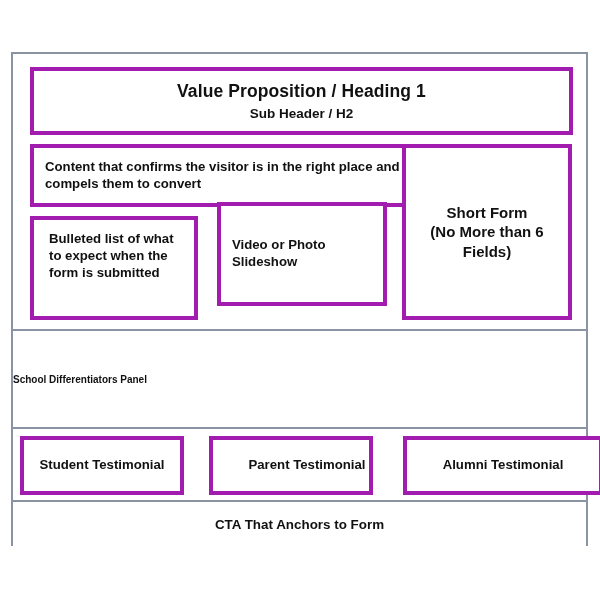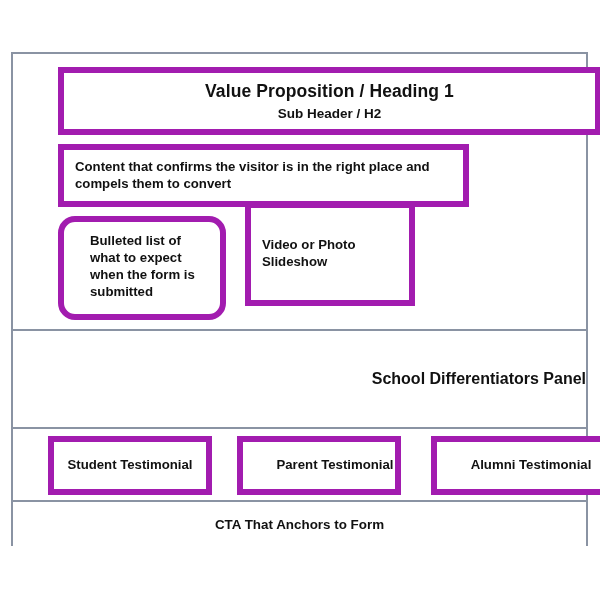--- a/index.html
+++ b/index.html
@@ -24,46 +24,44 @@
     height: 494px;
     box-sizing: border-box;
     border: 2px solid #8a93a3;
     background: #ffffff;
   }
 
   
   .box {
     position: absolute;
     box-sizing: border-box;
-    border: 6px solid #a21caf;
+    border: 4px solid #a21caf;
     background: #ffffff;
     display: flex;
     font-weight: bold;
     color: #111111;
     line-height: 1.28;
-    margin-left: 28px;
   }
   .box.center {
     align-items: center;
     justify-content: center;
     text-align: center;
   }
   .box.left {
     align-items: center;
     justify-content: flex-start;
     text-align: left;
     padding-left: 11px;
     padding-right: 9px;
   }
   .box.topleft {
     align-items: flex-start;
     justify-content: flex-start;
     text-align: left;
-    padding: 11px 9px 0 26px;
-    border-radius: 17px;
+    padding: 11px 9px 0 15px;
   }
 
   
   .band {
     position: absolute;
     left: 0;
     box-sizing: border-box;
     background: #ffffff;
   }
 
@@ -123,22 +121,22 @@
 
   
   #differentiators-band {
     top: 275px;
     width: 100%;
     height: 100px;
     border-top: 2px solid #8a93a3;
     border-bottom: 2px solid #8a93a3;
     display: flex;
     align-items: center;
-    justify-content: flex-end;
-    font-size: 16px;
+    justify-content: flex-start;
+    font-size: 10px;
     font-weight: bold;
     text-align: center;
   }
 
   
   #testimonials-band {
     top: 375px;
     width: 100%;
     height: 73px;
     border-bottom: 2px solid #8a93a3;
@@ -180,20 +178,25 @@
   </div>
 
   <div class="box topleft" id="hero-bullets">
     <div>Bulleted list of what to expect when the form is submitted</div>
   </div>
 
   <div class="box left" id="hero-media">
     <div>Video or Photo Slideshow</div>
   </div>
 
+  <div class="box center" id="hero-form">
+    <div>Short Form</div>
+    <div>(No More than 6</div>
+    <div>Fields)</div>
+  </div>
 
   <div class="band" id="differentiators-band">
     <span>School Differentiators Panel</span>
   </div>
 
   <div class="band" id="testimonials-band">
     <div class="box center testimonial" id="testimonial-student">
       <span>Student Testimonial</span>
     </div>
     <div class="box center testimonial" id="testimonial-parent">

